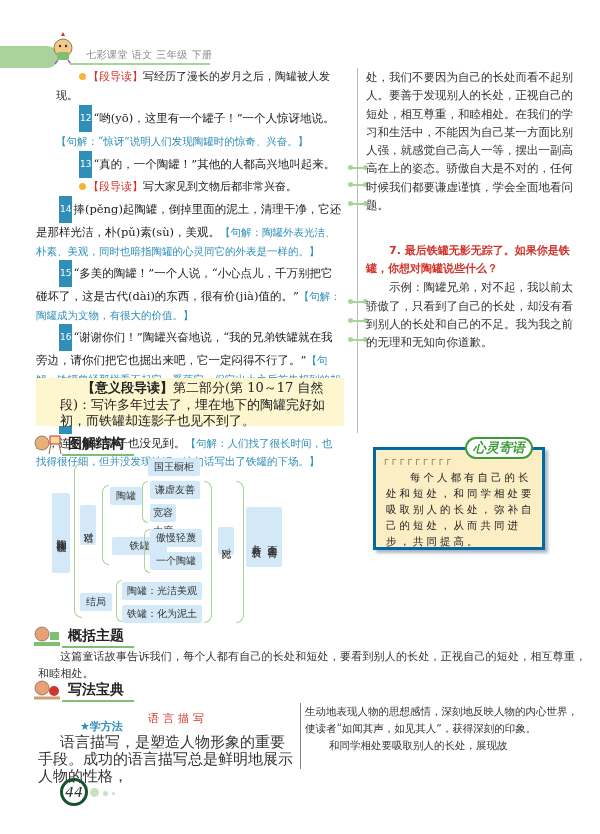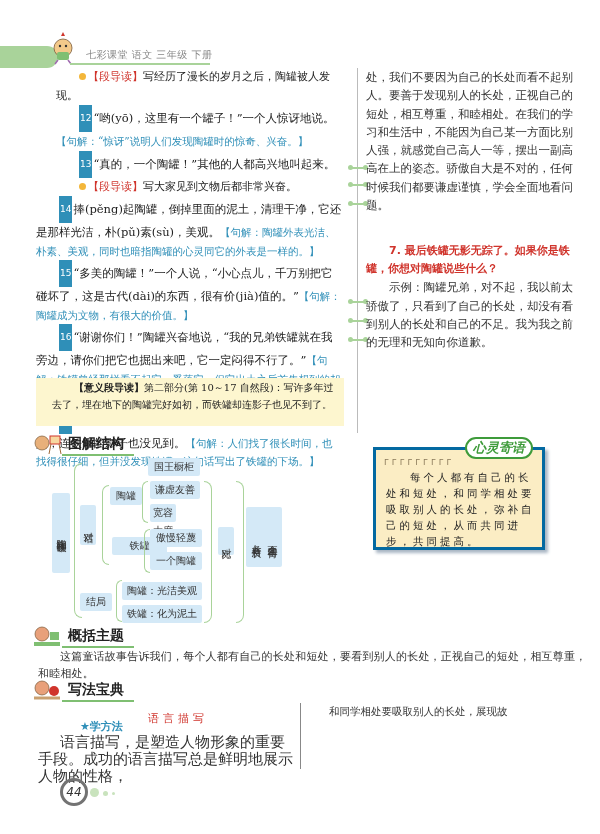--- a/index.html
+++ b/index.html
@@ -14,21 +14,21 @@
 
   
   .leftcol { position: absolute; left: 56px; top: 68px; width: 286px; font-size: 11.5px; line-height: 18.5px; }
   .p { text-indent: 0; }
   .ind { text-indent: 23px; }
   .note { color: #2f8fb8; font-family: "DejaVu Serif", serif; font-size: 10.5px; }
   .red { color: #d0342c; }
   .num { display: inline-block; background: #2f8fb8; color: #fff; font-size: 9px; line-height: 11px; padding: 8px 1px; font-family: "DejaVu Sans", sans-serif; text-indent: 0; margin-right: 1px; vertical-align: 1px; }
   .bulb { display: inline-block; width: 7px; height: 7px; border-radius: 50%; background: #f3b63a; margin-right: 2px; vertical-align: 0; }
 
-  .yellowbox { position: absolute; left: 36px; top: 378px; width: 308px; height: 48px; background: #fdf6cf; font-size: 10px; line-height: 16.5px; padding: 2px 6px 0 16px; }
+  .yellowbox { position: absolute; left: 36px; top: 378px; width: 308px; height: 48px; background: #fdf6cf; font-size: 13px; line-height: 16.5px; padding: 2px 6px 0 24px; }
 
   
   .vdiv { position: absolute; left: 357px; top: 68px; width: 1px; height: 365px; background: #bbb; }
   .dot { position: absolute; width: 16px; height: 2px; background: #a9d39a; }
   .dot::before, .dot::after { content: ""; position: absolute; top: -2px; width: 5px; height: 5px; border-radius: 50%; background: #a9d39a; }
   .dot::before { left: -2px; } .dot::after { right: -2px; }
 
   
   .rightcol { position: absolute; left: 366px; top: 68px; width: 218px; font-size: 11.5px; line-height: 18.3px; color: #333; }
   .qtitle { color: #d0342c; font-family: "DejaVu Sans", sans-serif; font-size: 11px; line-height: 18px; font-weight: bold; }
@@ -55,21 +55,21 @@
   .theme { position: absolute; left: 56px; top: 649px; width: 536px; font-size: 11px; line-height: 16.5px; color: #333; letter-spacing: 0.2px; }
 
   
   .wtitle { position: absolute; left: 148px; top: 692px; color: #d0342c; font-family: "DejaVu Sans", sans-serif; font-size: 11px; letter-spacing: 4px; margin-top: 19px; }
   .wlearn { position: absolute; left: 80px; top: 719px; color: #2f8fb8; font-family: "DejaVu Sans", sans-serif; font-size: 11px; font-weight: bold; }
   .wleft { position: absolute; left: 56px; top: 734px; width: 240px; font-size: 15px; line-height: 17px; color: #333; }
   .wdiv { position: absolute; left: 300px; top: 703px; width: 1px; height: 66px; background: #888; }
   .wright { position: absolute; left: 305px; top: 703px; width: 280px; font-size: 10.5px; line-height: 17px; color: #333; }
 
   
-  .pg { position: absolute; left: 60px; top: 778px; width: 28px; height: 28px; border: 3px solid #737373; border-radius: 50%; font-family: "DejaVu Sans", sans-serif; font-size: 12px; font-style: italic; display: flex; align-items: center; justify-content: center; color: #333; }
+  .pg { position: absolute; left: 60px; top: 778px; width: 28px; height: 28px; border: 3px solid #14532d; border-radius: 50%; font-family: "DejaVu Sans", sans-serif; font-size: 14px; font-style: italic; display: flex; align-items: center; justify-content: center; color: #333; }
   .pgdot { position: absolute; border-radius: 50%; background: #c9e3bd; }
 </style>
 </head>
 <body>
 
 <div class="hdr-band"></div>
 <svg class="hdr-mascot" viewBox="0 0 30 36">
   <circle cx="16" cy="18" r="9" fill="#f3c98a" stroke="#7a5a3a" stroke-width="0.8"></circle>
   <circle cx="13" cy="16" r="1.2" fill="#333"></circle>
     <circle cx="19" cy="16" r="1.2" fill="#333"></circle>
@@ -192,19 +192,20 @@
     <circle cx="22" cy="15" r="5" fill="#d0342c"></circle>
     <path d="M2 22 h26" stroke="#c9a070" stroke-width="3"></path>
   </svg>
   <span class="sec-title">写法宝典</span>
 </div>
 <div class="wtitle">语言描写</div>
 <div class="wlearn">★学方法</div>
 <div class="wleft" style="left:38px;width:258px"><span style="display:inline-block;width:22px"></span><span>语言描写，是塑造人物形象的重要手段。成功的语言描写总是鲜明地展示人物的性格，</span></div>
 <div class="wdiv"></div>
 <div class="wright">
+  <div>生动地表现人物的思想感情，深刻地反映人物的内心世界，使读者“如闻其声，如见其人”，获得深刻的印象。</div>
   <div style="text-indent:24px">和同学相处要吸取别人的长处，展现故</div>
 </div>
 
 <div class="pg">44</div>
 <div class="pgdot" style="left:90px;top:788px;width:9px;height:9px"></div>
 <div class="pgdot" style="left:103px;top:791px;width:5px;height:5px"></div>
 <div class="pgdot" style="left:112px;top:792px;width:3px;height:3px"></div>
 
 </body></html>

